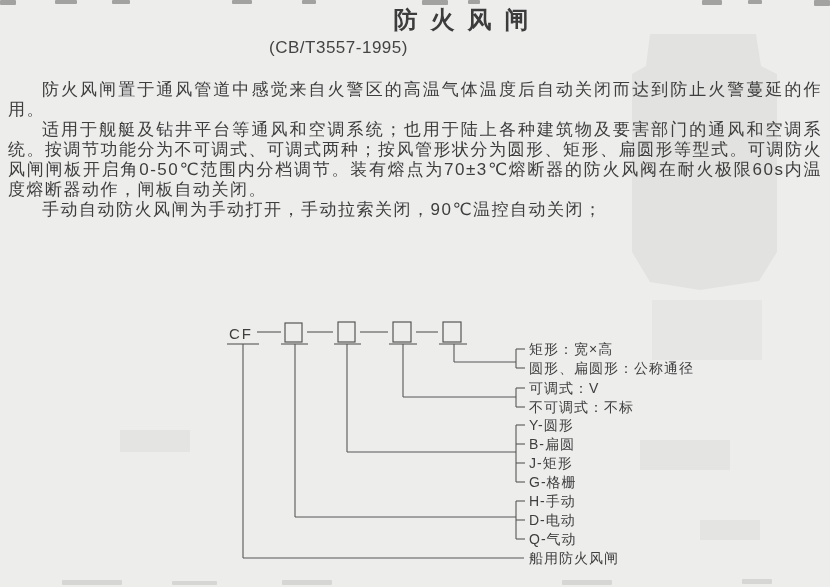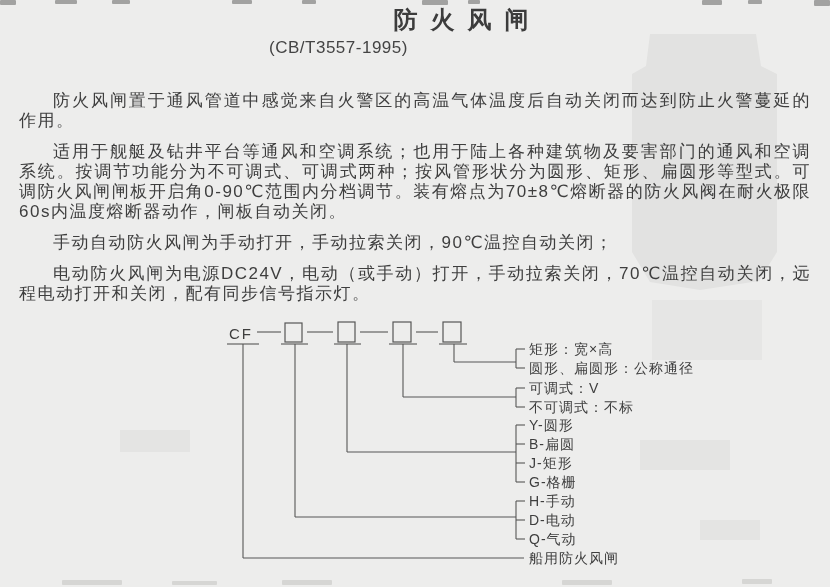--- a/index.html
+++ b/index.html
@@ -24,21 +24,21 @@
     position:absolute;top:38px;left:0;width:677px;
     text-align:center;font-size:17px;color:#444;
     letter-spacing:.5px;
   }
   
   .bodytext{
     position:absolute;top:80px;left:8px;width:814px;
     font-size:17px;line-height:20px;letter-spacing:1.5px;
     color:#3e3e3e;text-align:justify;
   }
-  .bodytext p{margin:11px;text-indent:2em;}
+  .bodytext p{margin:0;text-indent:2em;}
   
   .diagram{position:absolute;top:300px;left:0;}
   .diagram text{
     font-family:"Liberation Sans","DejaVu Sans",sans-serif;
     fill:#3e3e3e;
   }
   .diagram .lines{stroke:#565656;stroke-width:1.1;fill:none;}
   .diagram rect{stroke:#565656;stroke-width:1.2;fill:none;}
   
   .artifact{position:absolute;border-radius:1px;}
@@ -73,23 +73,22 @@
   <div class="artifact light" style="left:742px;top:579px;width:30px;height:5px"></div>
   <div class="blotch" style="left:120px;top:430px;width:70px;height:22px"></div>
   <div class="blotch" style="left:640px;top:440px;width:90px;height:30px"></div>
   <div class="blotch" style="left:700px;top:520px;width:60px;height:20px"></div>
 
   <div class="title">防火风闸</div>
   <div class="subtitle">(CB/T3557-1995)</div>
 
   <div class="bodytext">
     <p>防火风闸置于通风管道中感觉来自火警区的高温气体温度后自动关闭而达到防止火警蔓延的作用。</p>
-    <p>适用于舰艇及钻井平台等通风和空调系统；也用于陆上各种建筑物及要害部门的通风和空调系统。按调节功能分为不可调式、可调式两种；按风管形状分为圆形、矩形、扁圆形等型式。可调防火风闸闸板开启角0-90℃范围内分档调节。装有熔点为70±8℃熔断器的防火风阀在耐火极限60s内温度熔断器动作，闸板自动关闭。</p>
+    <p>适用于舰艇及钻井平台等通风和空调系统；也用于陆上各种建筑物及要害部门的通风和空调系统。按调节功能分为不可调式、可调式两种；按风管形状分为圆形、矩形、扁圆形等型式。可调防火风闸闸板开启角0-50℃范围内分档调节。装有熔点为70±3℃熔断器的防火风阀在耐火极限60s内温度熔断器动作，闸板自动关闭。</p>
     <p>手动自动防火风闸为手动打开，手动拉索关闭，90℃温控自动关闭；</p>
-    <p>电动防火风闸为电源DC24V，电动（或手动）打开，手动拉索关闭，70℃温控自动关闭，远程电动打开和关闭，配有同步信号指示灯。</p>
   </div>
 
   <svg class="diagram" width="830" height="287" viewBox="0 300 830 287">
 
     <text x="229" y="333" font-size="15" letter-spacing="2" dominant-baseline="central">CF</text>
 
     <rect x="285" y="323" width="17" height="19"></rect>
     <rect x="338" y="322" width="17" height="20"></rect>
     <rect x="393" y="322" width="18" height="20"></rect>
     <rect x="443" y="322" width="18" height="20"></rect>

